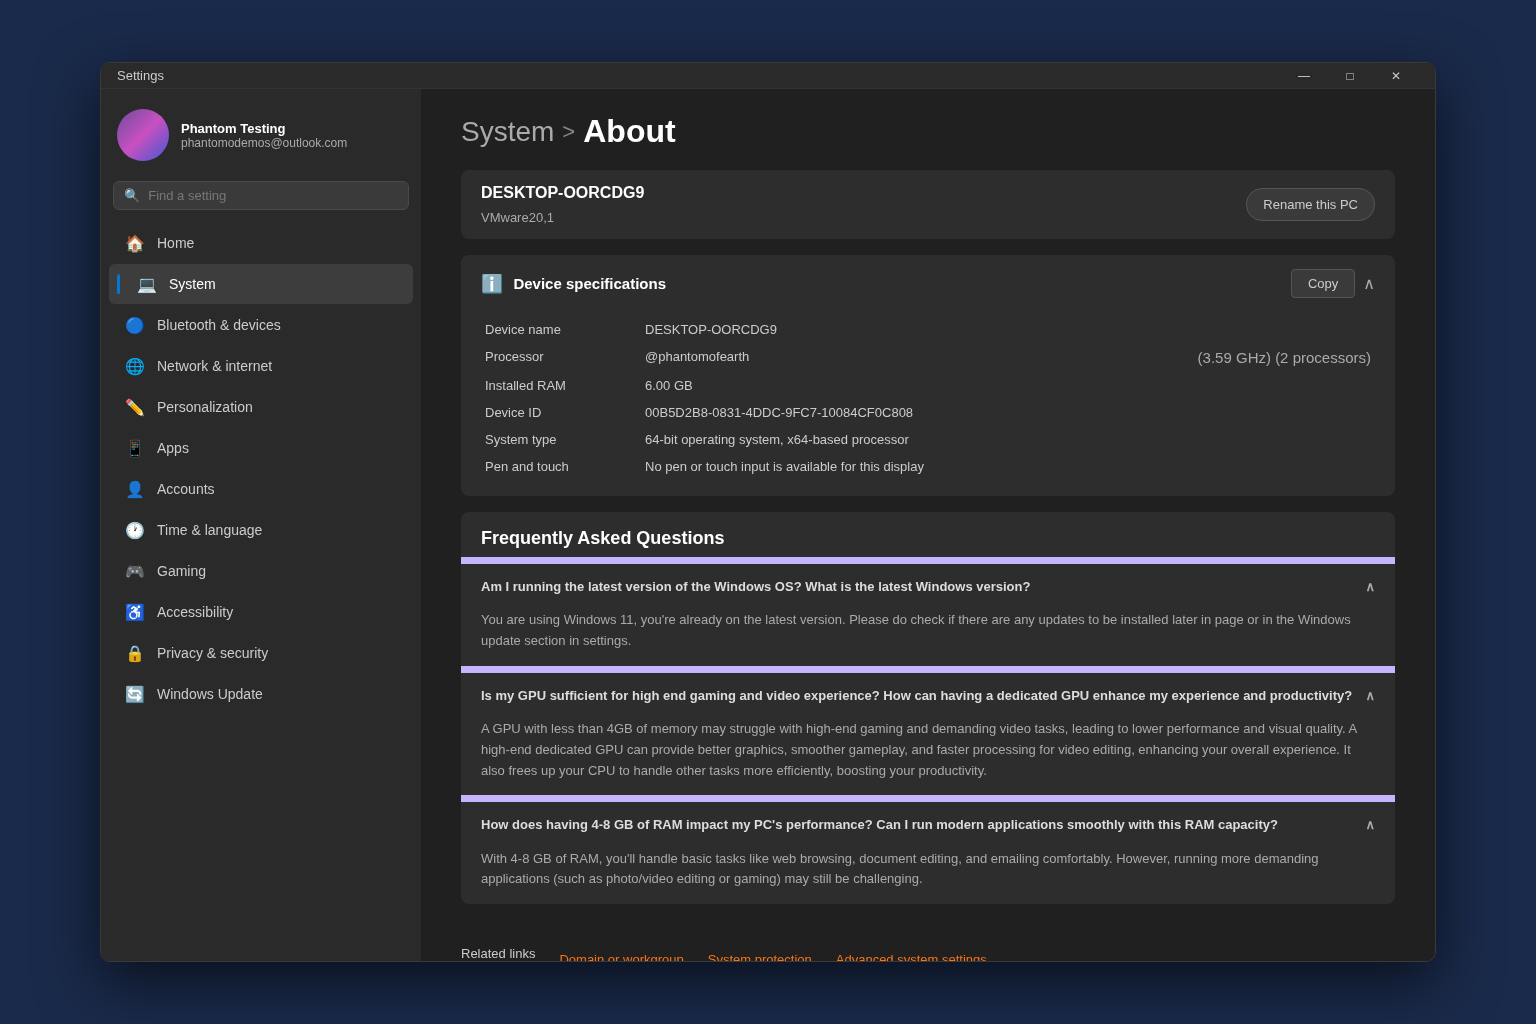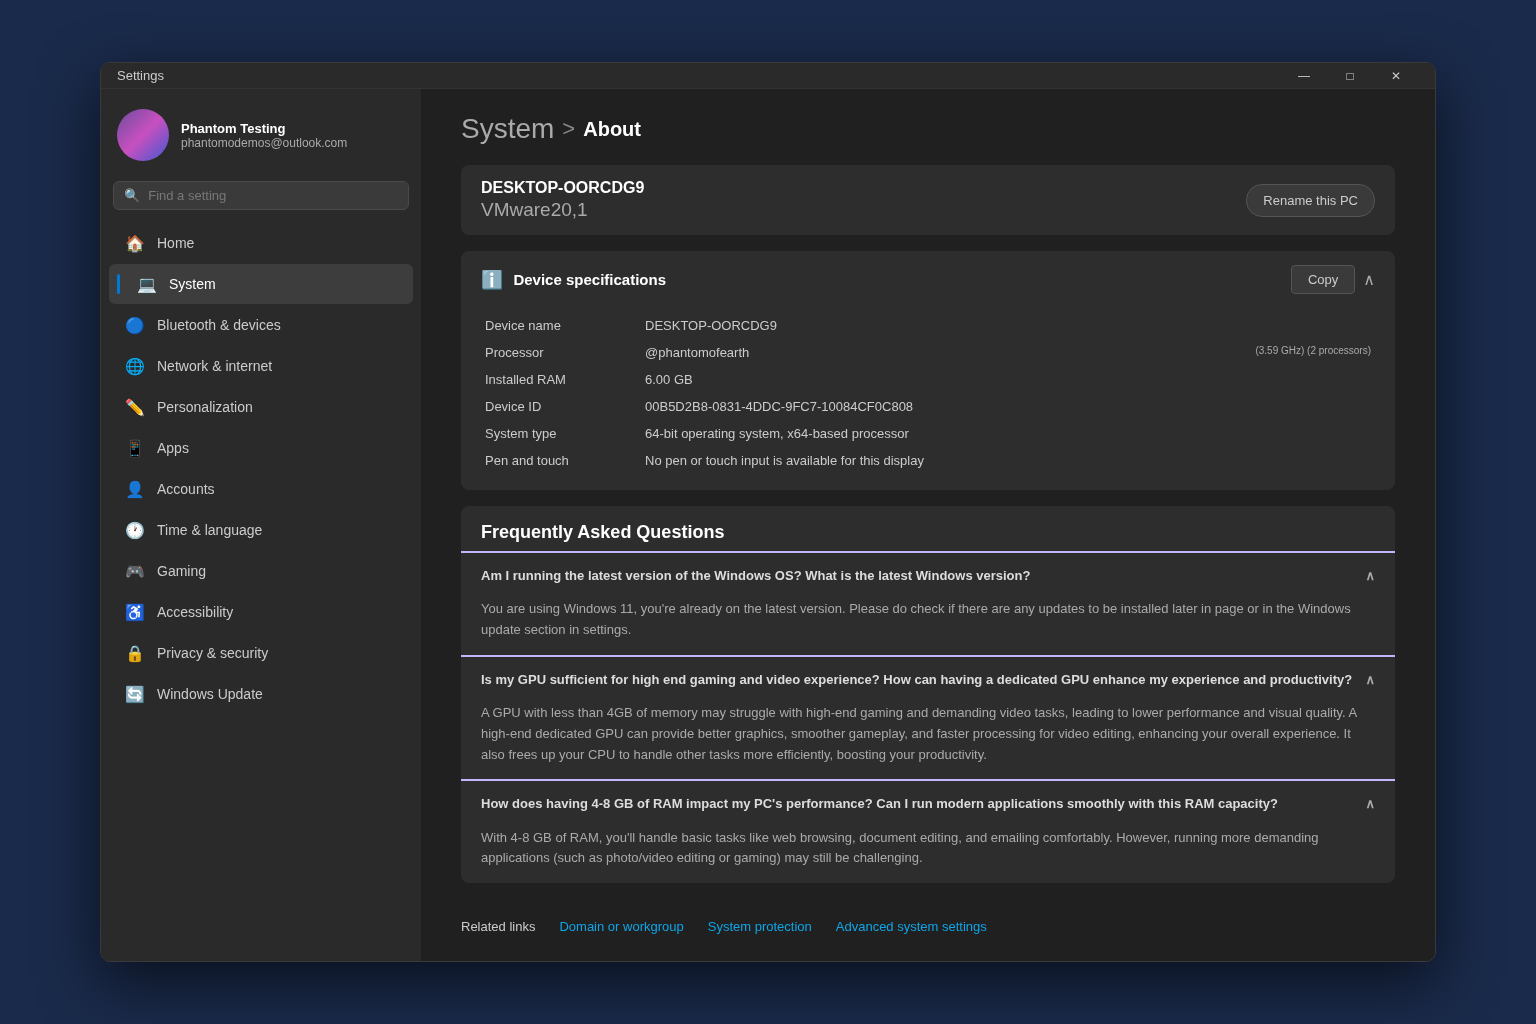--- a/index.html
+++ b/index.html
@@ -169,34 +169,34 @@
       gap: 8px;
       margin-bottom: 20px;
     }
     .breadcrumb-system {
       color: #aaa;
       font-size: 28px;
       font-weight: 300;
       cursor: pointer;
     }
     .breadcrumb-arrow { color: #888; font-size: 22px; }
-    .breadcrumb-current { color: #fff; font-size: 20px; font-weight: 700; }
+    .breadcrumb-current { color: #fff; font-size: 32px; font-weight: 700; }
 
     
     .pc-header {
       display: flex;
       align-items: center;
       justify-content: space-between;
       background: #2d2d2d;
       padding: 14px 20px;
       border-radius: 8px;
       margin-bottom: 16px;
     }
     .pc-name { color: #fff; font-size: 16px; font-weight: 600; }
-    .pc-vm { color: #aaa; font-size: 19px; margin-top: 2px; }
+    .pc-vm { color: #aaa; font-size: 13px; margin-top: 8px; }
     .rename-btn {
       background: #3a3a3a;
       border: 1px solid #555;
       color: #ccc;
       padding: 8px 16px;
       border-radius: 16px;
       font-size: 13px;
       cursor: pointer;
     }
 
@@ -261,33 +261,33 @@
       flex-shrink: 0;
       font-weight: 500;
     }
     .spec-value {
       color: #ccc;
       font-size: 13px;
       flex: 1;
     }
     .spec-extra {
       color: #aaa;
-      font-size: 10px;
+      font-size: 15px;
       margin-left: 12px;
     }
 
     
     .faq-title {
       color: #fff;
       font-size: 18px;
       font-weight: 600;
       padding: 16px 20px 8px;
     }
     .faq-item {
-      border-top: 2px solid #c4b5fd;
+      border-top: 7px solid #c4b5fd;
     }
     .faq-question {
       display: flex;
       justify-content: space-between;
       align-items: flex-start;
       padding: 14px 20px;
       cursor: pointer;
       color: #ddd;
       font-size: 13px;
       font-weight: 600;
@@ -306,24 +306,25 @@
       display: flex;
       align-items: center;
       gap: 24px;
     }
     .related-label {
       color: #ccc;
       font-size: 13px;
       font-weight: 400;
     }
     .related-link {
-      color: #0ea5e9;
+      color: #f97316;
       font-size: 13px;
       cursor: pointer;
       text-decoration: none;
+      margin-top: 12px;
     }
 
     
     .sidebar::-webkit-scrollbar { width: 4px; }
   </style>
 </head>
 <body>
 
 <div class="window">
 

